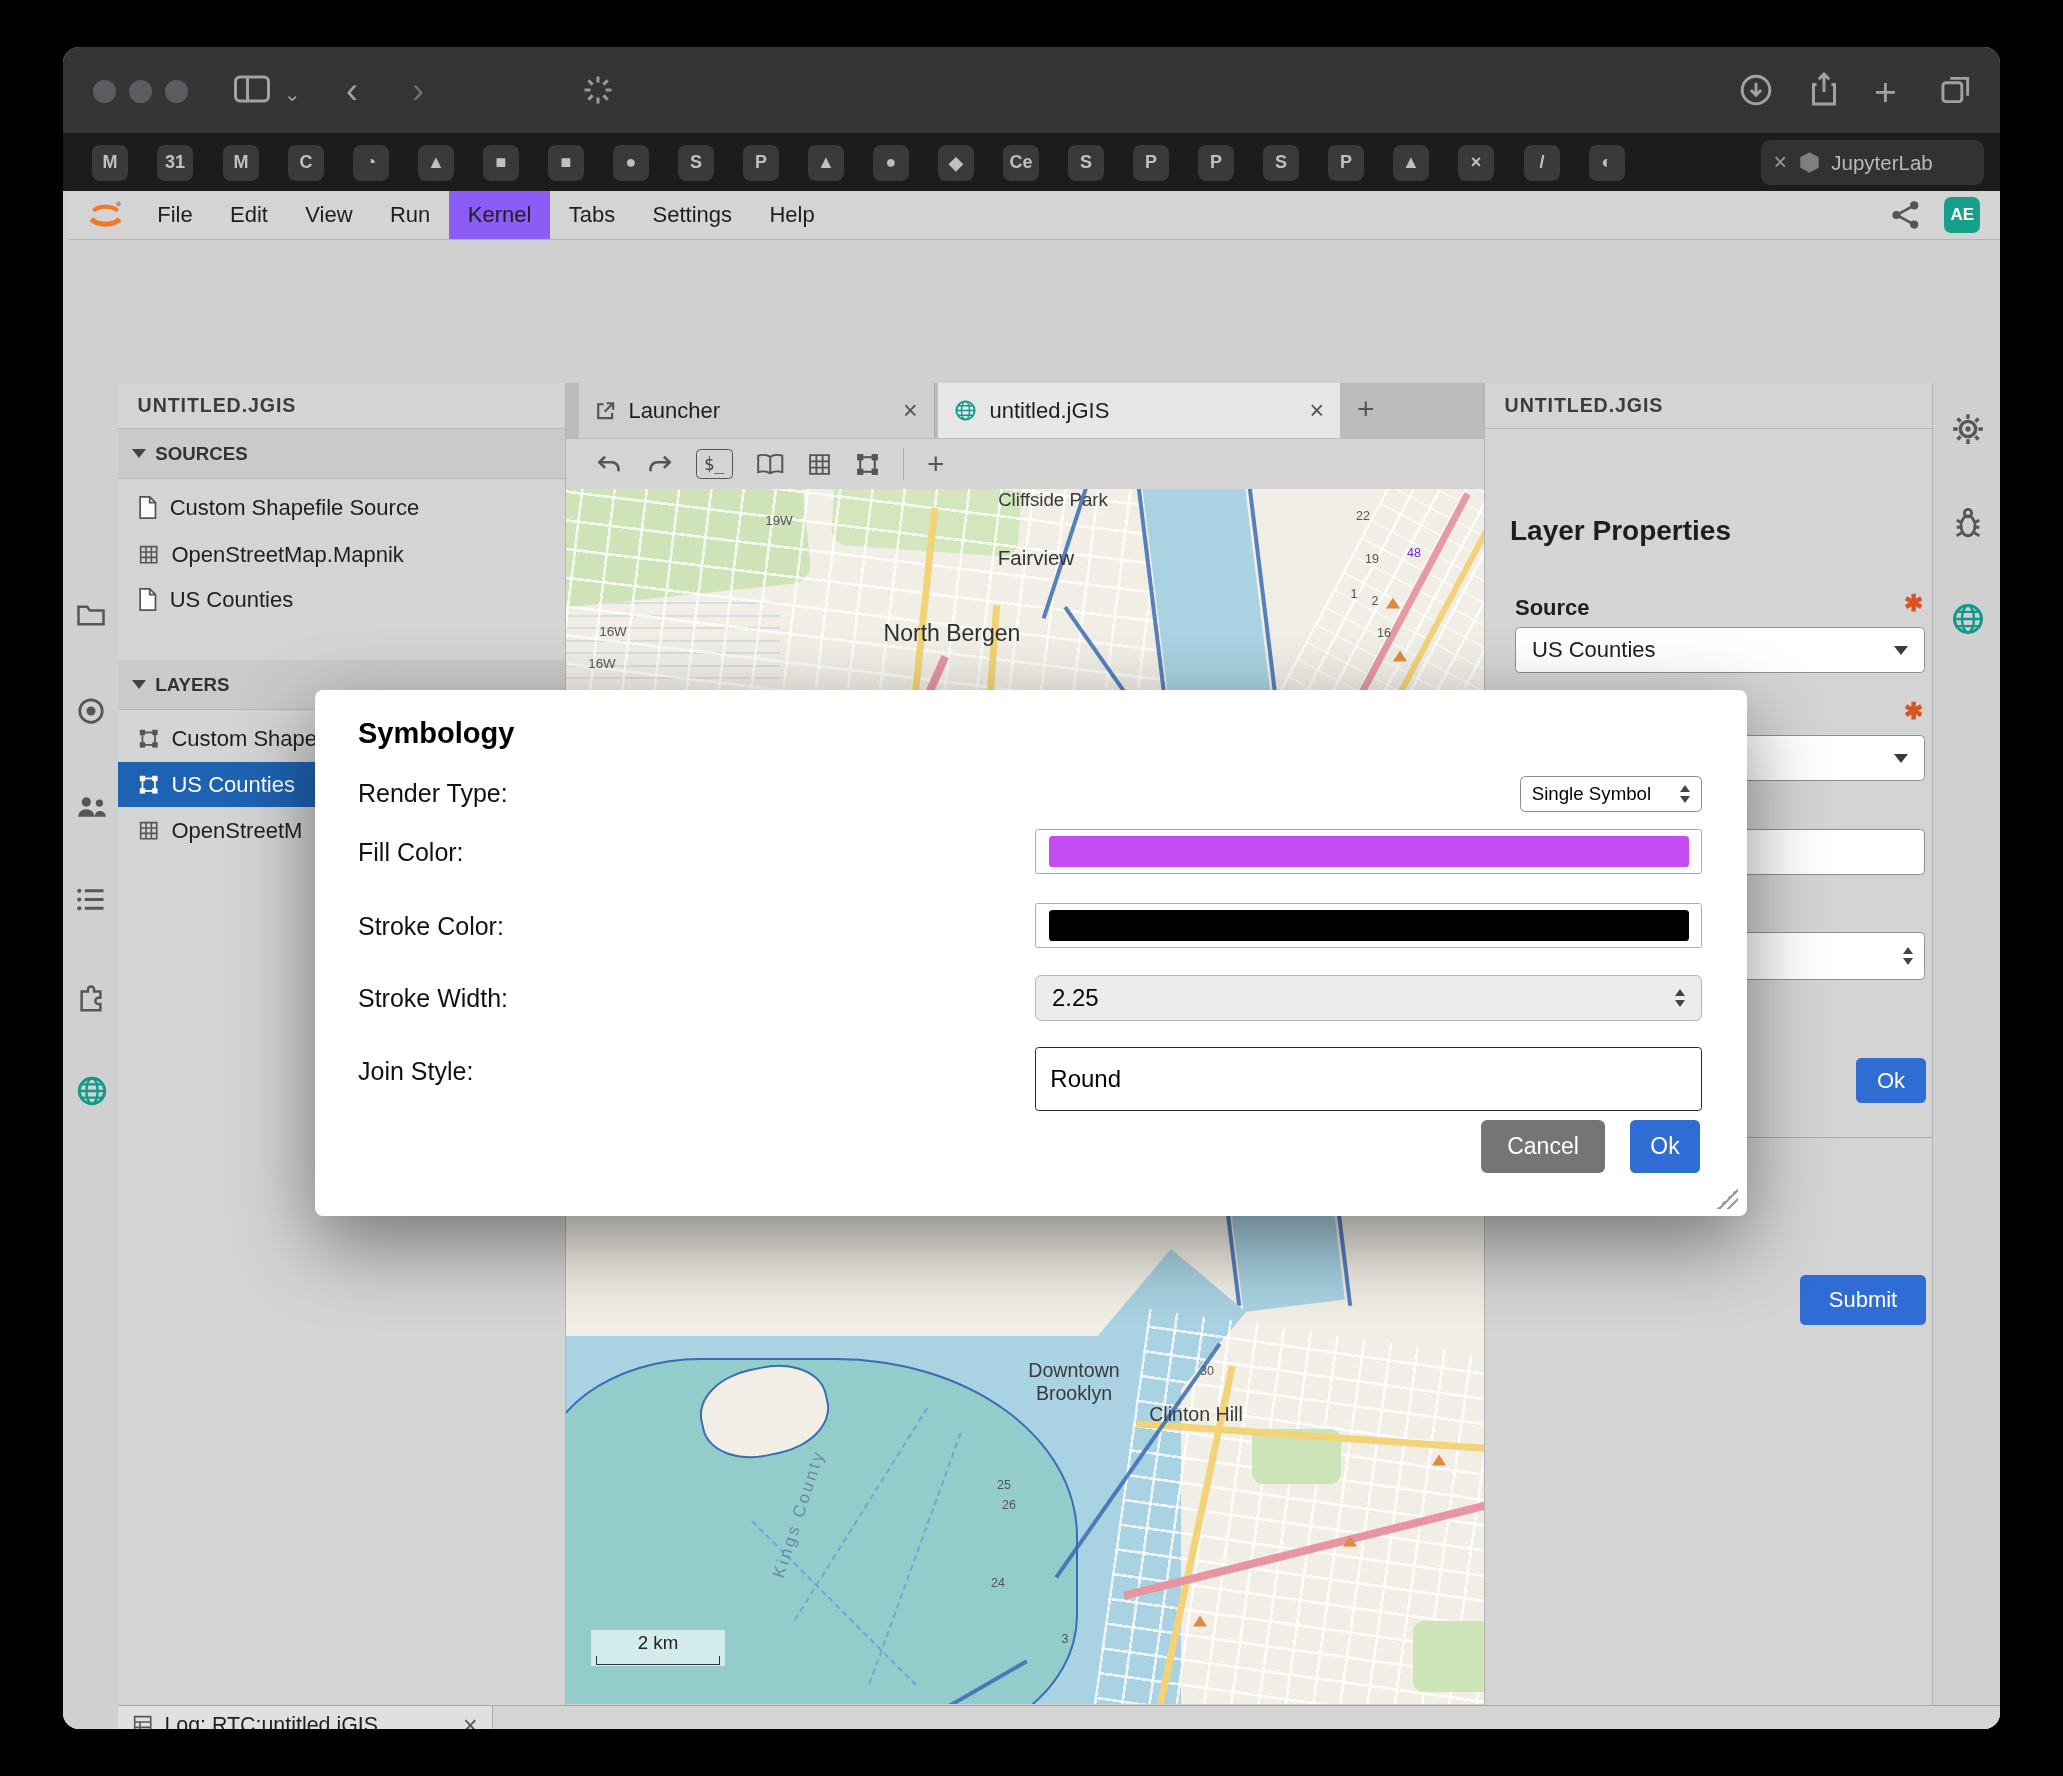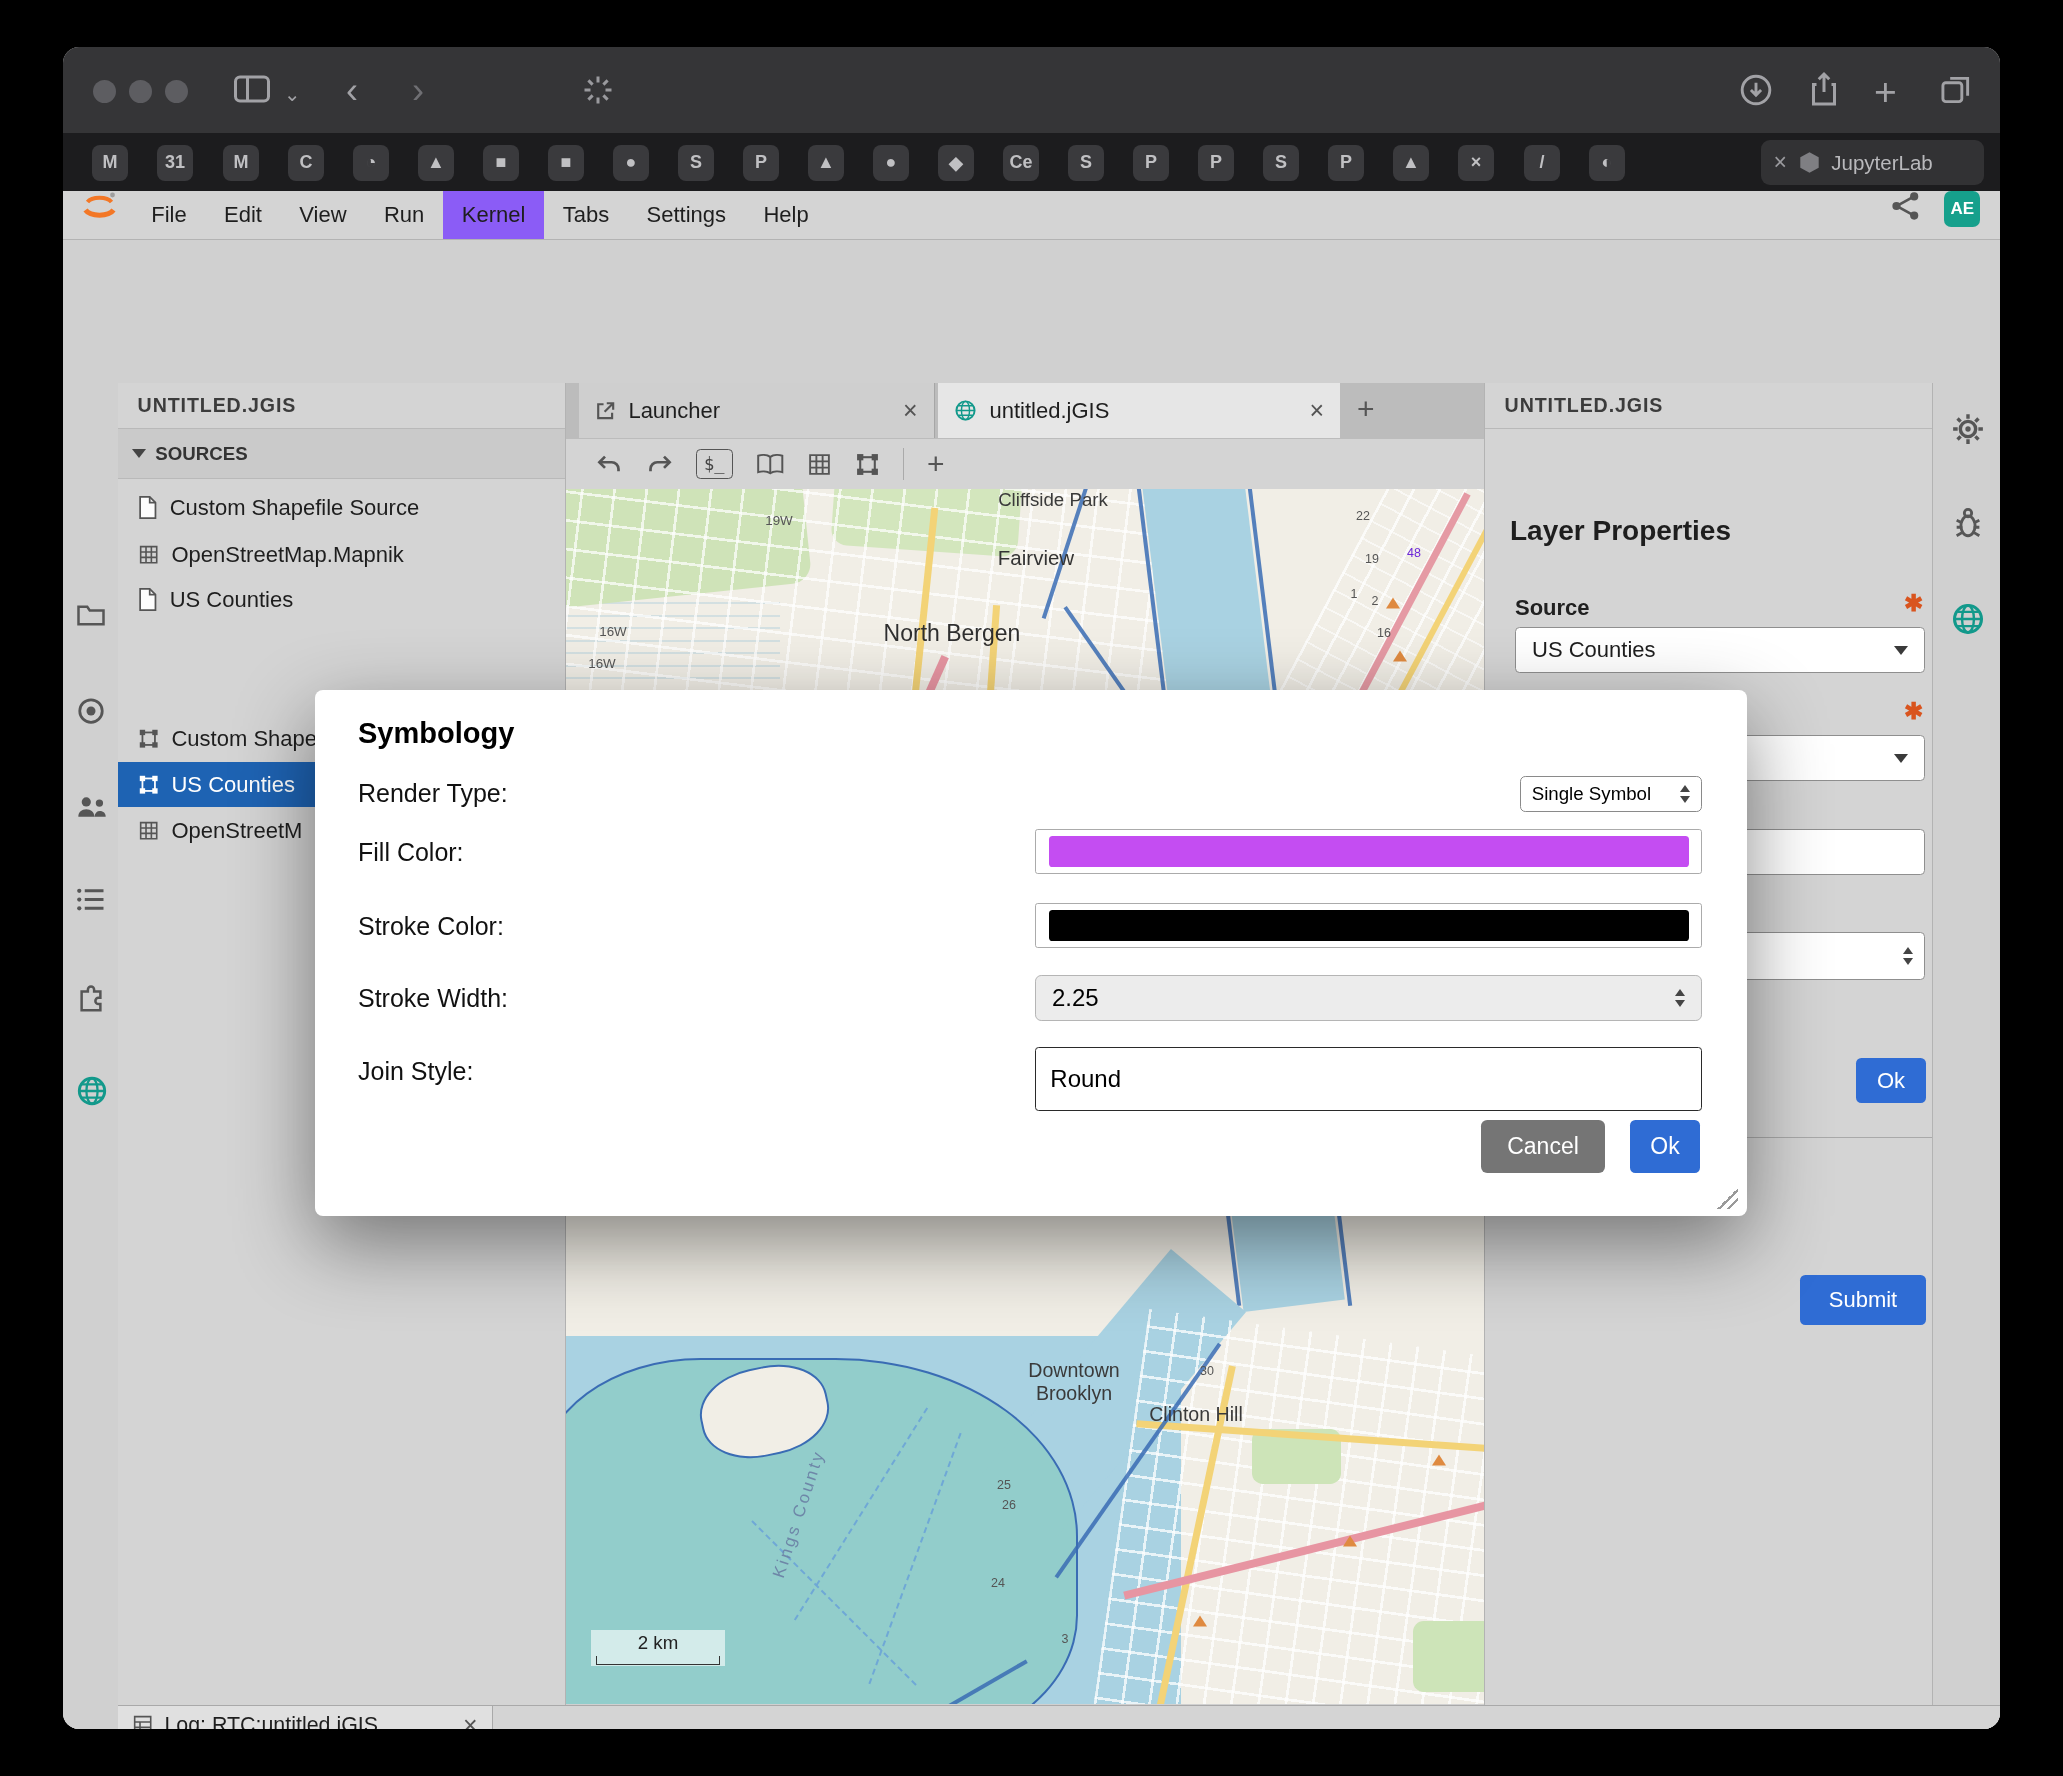--- a/index.html
+++ b/index.html
@@ -9,21 +9,21 @@
   
   .titlebar{position:absolute;left:0;top:0;right:0;height:86px;background:#353537;}
   .tl{position:absolute;top:33px;width:23px;height:23px;border-radius:50%;background:#5d5d61;}
   .chromeicon{position:absolute;color:#a2a2a6;}
   .urlbar{position:absolute;left:579px;top:19.6px;width:779px;height:50px;background:#212123;border-radius:10.7px;display:flex;align-items:center;justify-content:center;color:#e9e9e9;font-size:25px;}
   .bookmarks{position:absolute;left:0;top:86px;right:0;height:59px;background:#1c1c1e;}
   .favicon{position:absolute;top:11.6px;width:36px;height:36px;border-radius:8px;background:#3a3a3d;color:#c0c0c3;font-size:18px;display:inline-flex;align-items:center;justify-content:center;font-weight:bold;}
   .tabpill{position:absolute;right:16px;top:7.1px;width:223px;height:45px;border-radius:9px;background:#323234;display:flex;align-items:center;gap:10.7px;padding:0 12.5px;color:#b9b9bc;font-size:20.5px;box-sizing:border-box;}
   
   .jl{position:absolute;left:0;top:144px;right:0;bottom:0;background:#d0d0d0;color:#1e1e1e;}
-  .menubar{position:absolute;left:0;top:0;right:0;height:48px;background:#d4d4d4;border-bottom:0.9px solid #b3b3b3;display:flex;}
+  .menubar{position:absolute;left:6px;top:0;right:0;height:48px;background:#d4d4d4;border-bottom:0.9px solid #b3b3b3;display:flex;align-items:center;}
   .menu-item{padding:0 18.7px;font-size:22px;height:48px;display:flex;align-items:center;}
   .menu-item.hl{background:#8b5cf6;}
   .activitybar{position:absolute;left:0;top:192px;width:55px;bottom:0;background:#d0d0d0;border-right:0.9px solid #b3b3b3;}
   .actico{position:absolute;left:12.5px;}
   .panel{position:absolute;top:192px;background:#d4d4d4;}
   .phead{height:45px;display:flex;align-items:center;padding:0 19.6px;font-size:19.6px;font-weight:bold;letter-spacing:0.9px;color:#3c3c3c;border-bottom:0.9px solid #b9b9b9;}
   .secbar{height:49px;display:flex;align-items:center;gap:9px;padding:0 14.3px;font-size:18.7px;font-weight:bold;color:#333;background:#cacaca;border-bottom:0.9px solid #b9b9b9;}
   .caret{width:0;height:0;border-left:7.1px solid transparent;border-right:7.1px solid transparent;border-top:9px solid #444;}
   .item{position:absolute;left:0;width:100%;height:45px;display:flex;align-items:center;gap:12.5px;padding-left:19.6px;font-size:22px;box-sizing:border-box;}
   .item .grow{flex:1;}
@@ -238,20 +238,24 @@
         <span>Custom Shapefile Source</span>
       </div>
       <div class="item" style="top:194px">
         <svg width="19.6" height="23" viewBox="0 0 20 24">
               <path d="M2 1h10l6 6v16H2z" fill="#fdfdfd" stroke="#555" stroke-width="1.8"></path>
               <path d="M12 1v6h6" fill="none" stroke="#555" stroke-width="1.8"></path>
             </svg>
         <span>US Counties</span>
       </div>
 
+      <div class="secbar" style="position:absolute;top:277px;left:0;right:0">
+            <span class="caret"></span>
+            <span>LAYERS</span>
+          </div>
 
       <div class="item" style="top:333px">
         <svg width="21.4" height="21.4" viewBox="0 0 24 24">
               <rect x="5" y="5" width="14" height="14" fill="none" stroke="#555" stroke-width="2"></rect>
               <rect x="2" y="2" width="6" height="6" fill="#555"></rect>
               <rect x="16" y="2" width="6" height="6" fill="#555"></rect>
               <rect x="2" y="16" width="6" height="6" fill="#555"></rect>
               <rect x="16" y="16" width="6" height="6" fill="#555"></rect>
             </svg>
         <span class="grow">Custom Shapefile Layer</span>

